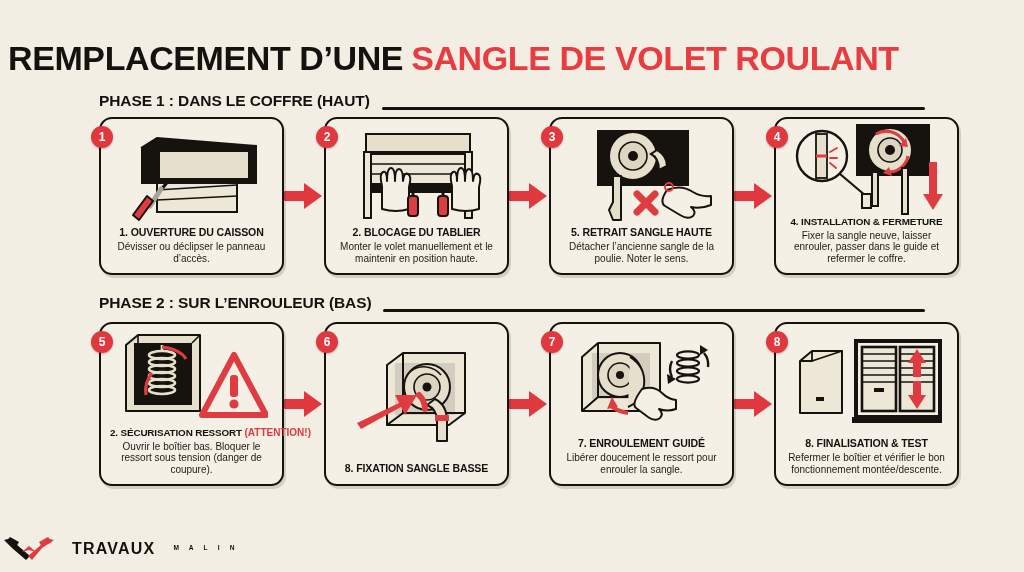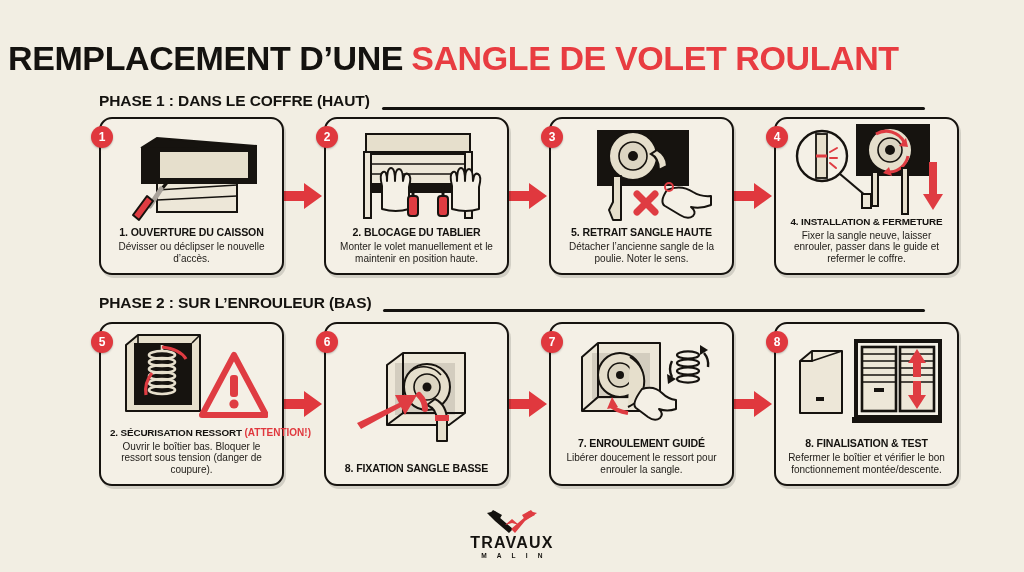--- a/index.html
+++ b/index.html
@@ -79,21 +79,21 @@
 
   
   .arrow{
     flex:1;display:flex;align-items:center;justify-content:center;
   }
   .arrow svg{display:block;}
 
   
   .logo{
     position:absolute;left:0;bottom:12px;width:1024px;
-    display:flex;flex-direction:column;align-items:center;gap:1px;
+    display:flex;flex-direction:row;align-items:center;gap:14px;
   }
   .logo-word{
     font-size:16px;font-weight:bold;letter-spacing:1.2px;color:#14120F;
     line-height:17px;
   }
   .logo-sub{
     font-size:6.6px;font-weight:bold;letter-spacing:4.2px;color:#14120F;
     line-height:8px;padding-left:4px;
   }
 </style>
@@ -128,21 +128,21 @@
             <path d="M24 20 L40 10 L140 18" fill="none" stroke="#16130F" stroke-width="2"></path>
 
             <path d="M52 52 L44 62" stroke="#16130F" stroke-width="3.2" stroke-linecap="round"></path>
             <path d="M44 61 L33 78" stroke="#A8A29A" stroke-width="5" stroke-linecap="round"></path>
             <path d="M36 73 L22 92 L16 87 L30 68 Z" fill="#DF3C42" stroke="#16130F" stroke-width="2" stroke-linejoin="round"></path>
           </g>
         </svg>
       </div>
       <div class="cap">
         <div class="cap-title">1. OUVERTURE DU CAISSON</div>
-        <div class="cap-sub">Dévisser ou déclipser le nouvelle d’accès.</div>
+        <div class="cap-sub">Dévisser ou déclipser le panneau d’accès.</div>
       </div>
     </div>
 
     <div class="arrow">
       <svg width="40" height="30" viewBox="0 0 40 30">
           <g>
             <path d="M0 10 L20 10 L20 2 L38 15 L20 28 L20 20 L0 20 Z" fill="#E0383E"></path>
           </g>
         </svg>
     </div>

